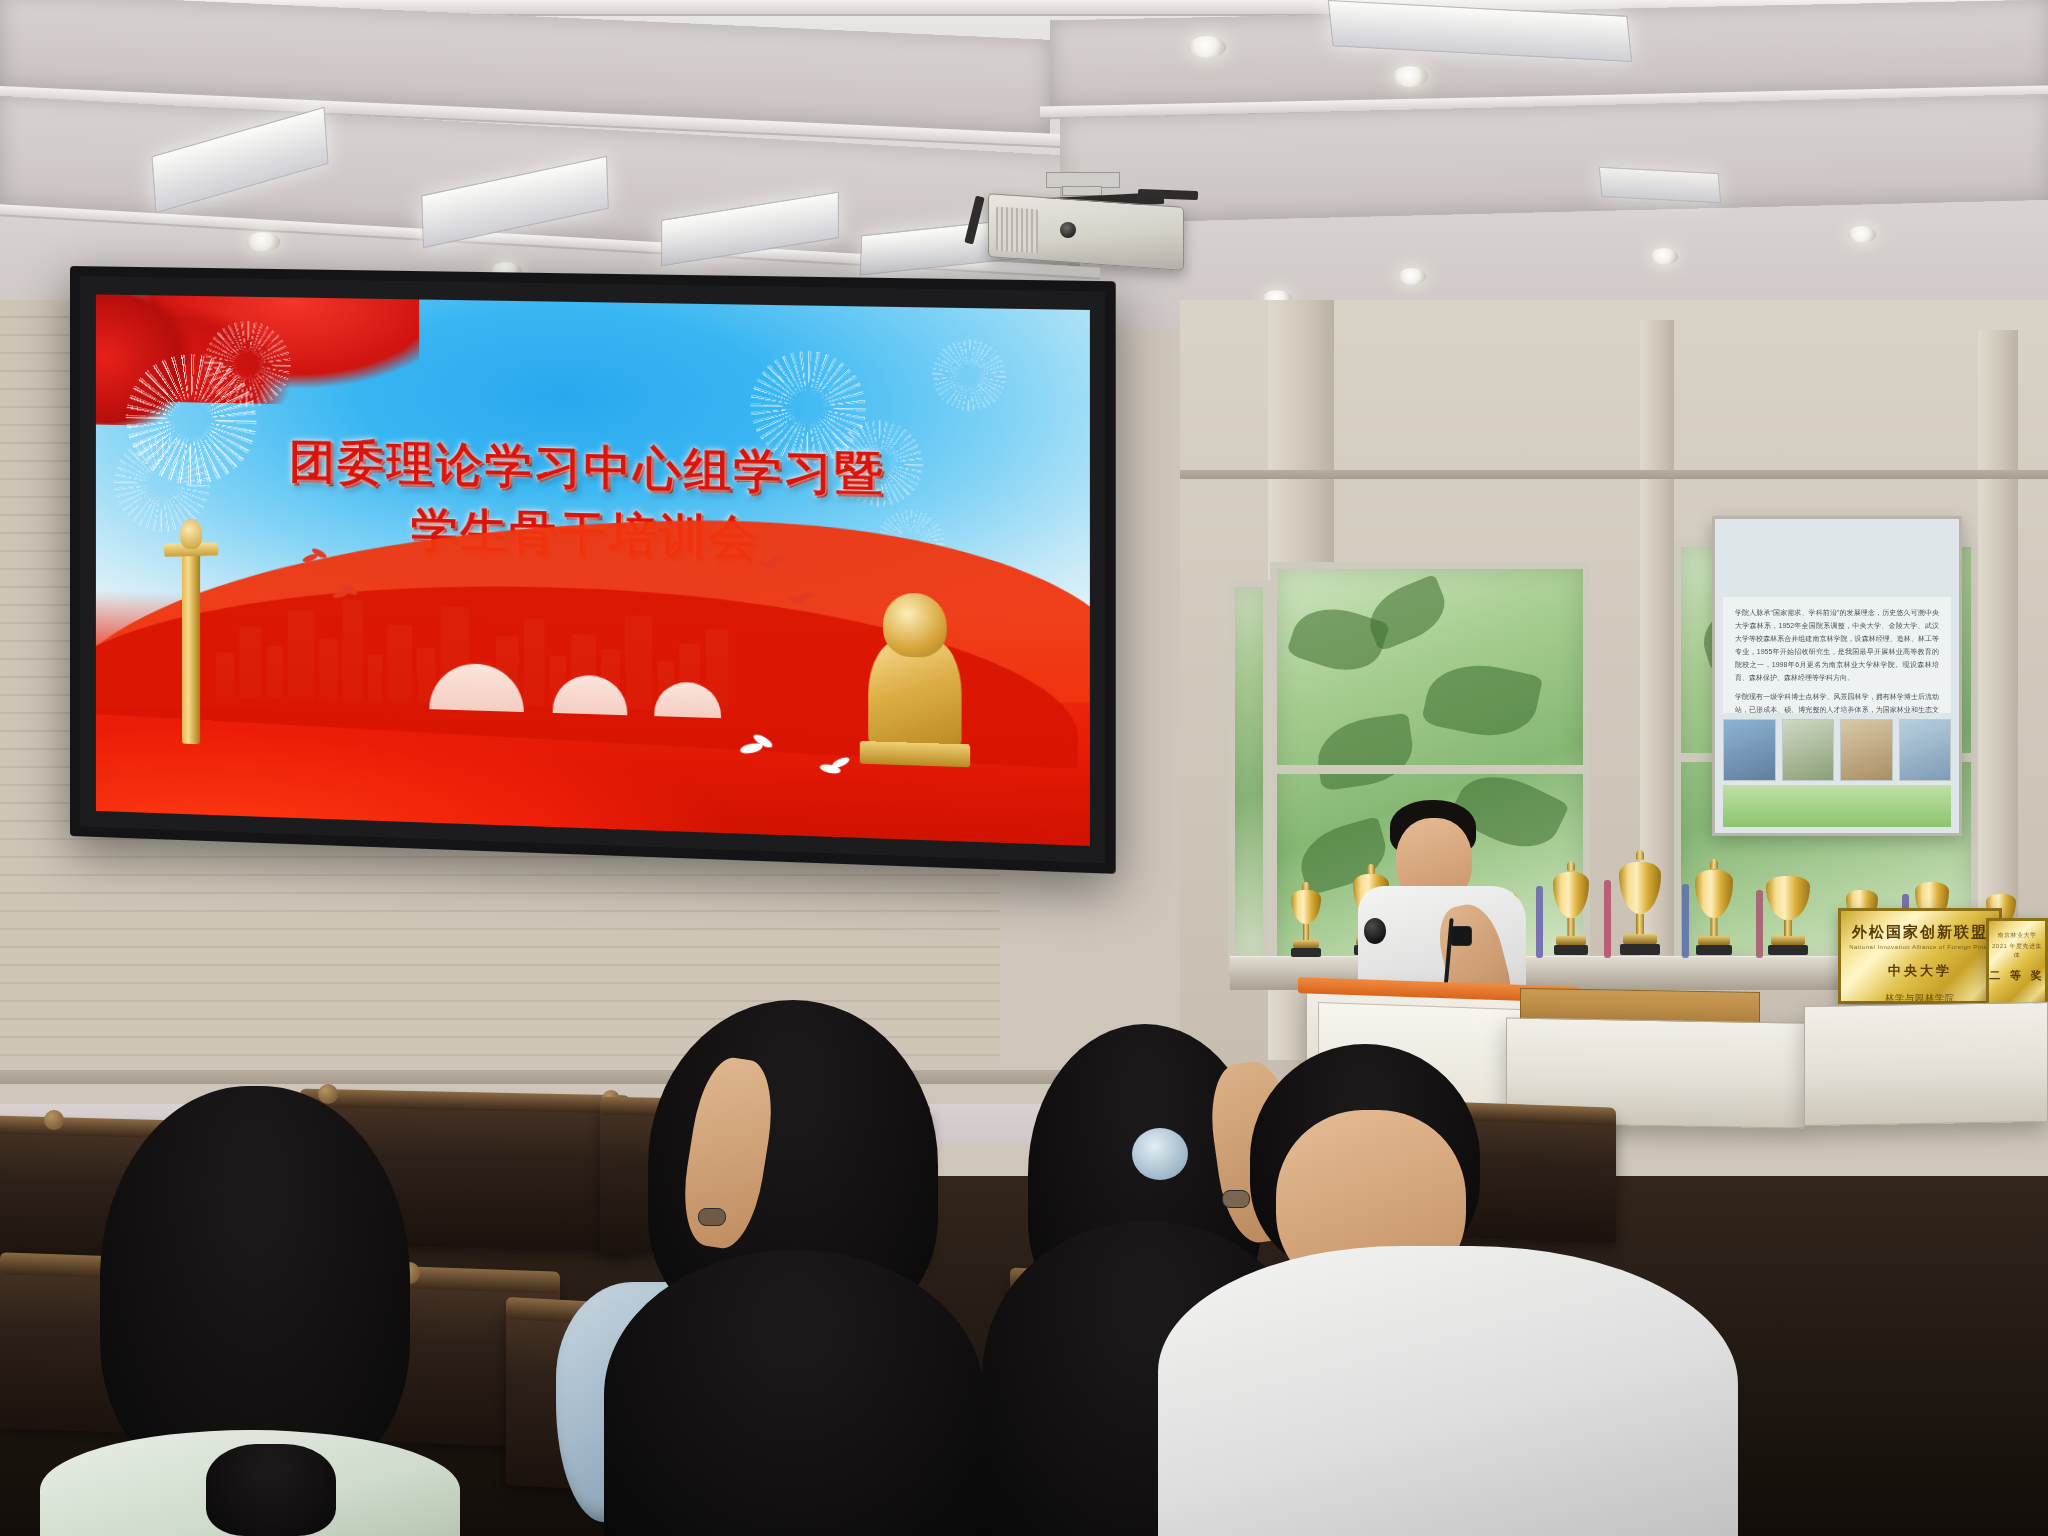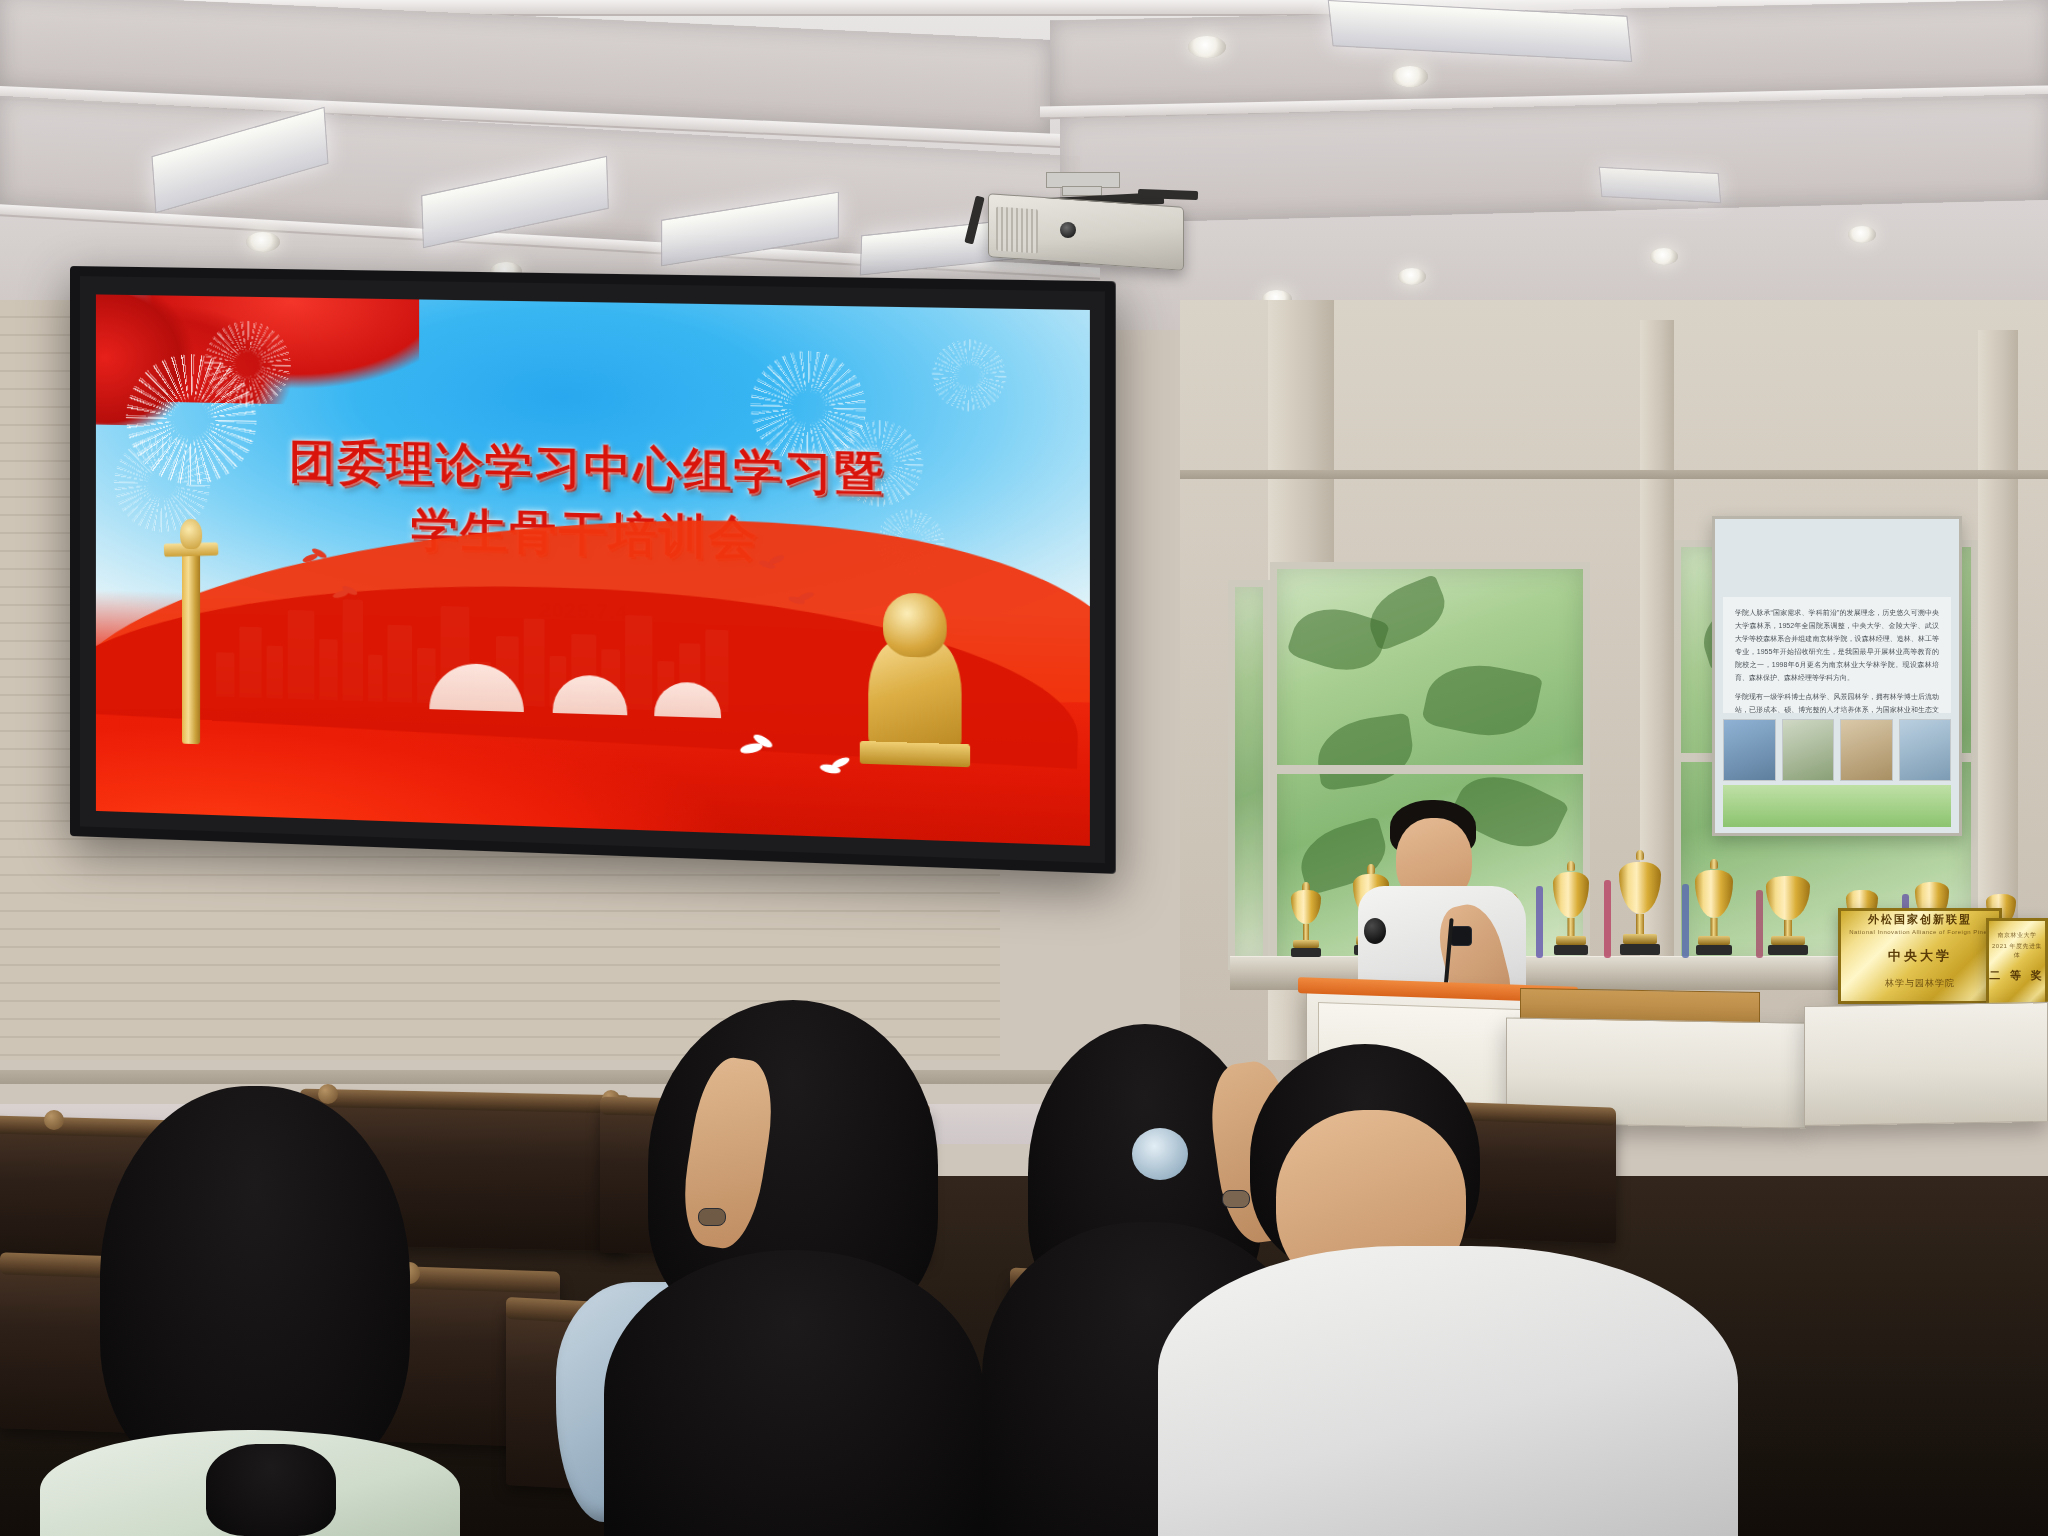--- a/index.html
+++ b/index.html
@@ -333,21 +333,21 @@
   
   .plaque {
     position:absolute;
     background: linear-gradient(135deg,#cda828 0%,#f4e08f 18%,#fff7c9 32%,#e3c44f 52%,#c8a227 72%,#f0dd8c 88%,#b9921d 100%);
     border:3px solid #8d6f14;
     box-shadow: 0 5px 14px rgba(0,0,0,.3);
     color:#5a3c08;
     text-align:center;
     overflow:hidden;
   }
-  .plaque-t1 { font-size:11px; font-weight:bold; letter-spacing:2px; margin-top:1px;
+  .plaque-t1 { font-size:15px; font-weight:bold; letter-spacing:2px; margin-top:12px;
                font-family:"DejaVu Sans","Liberation Sans",sans-serif; }
   .plaque-t2 { font-size:6px; letter-spacing:.5px; opacity:.75; margin-top:2px; }
   .plaque-t3 { font-size:13px; font-weight:bold; letter-spacing:3px; margin-top:12px;
                font-family:"DejaVu Sans","Liberation Sans",sans-serif; }
   .plaque-t4 { font-size:9px; letter-spacing:1px; margin-top:12px; opacity:.85;
                font-family:"DejaVu Sans","Liberation Sans",sans-serif; }
 
   
   .podium {
     position:absolute;

